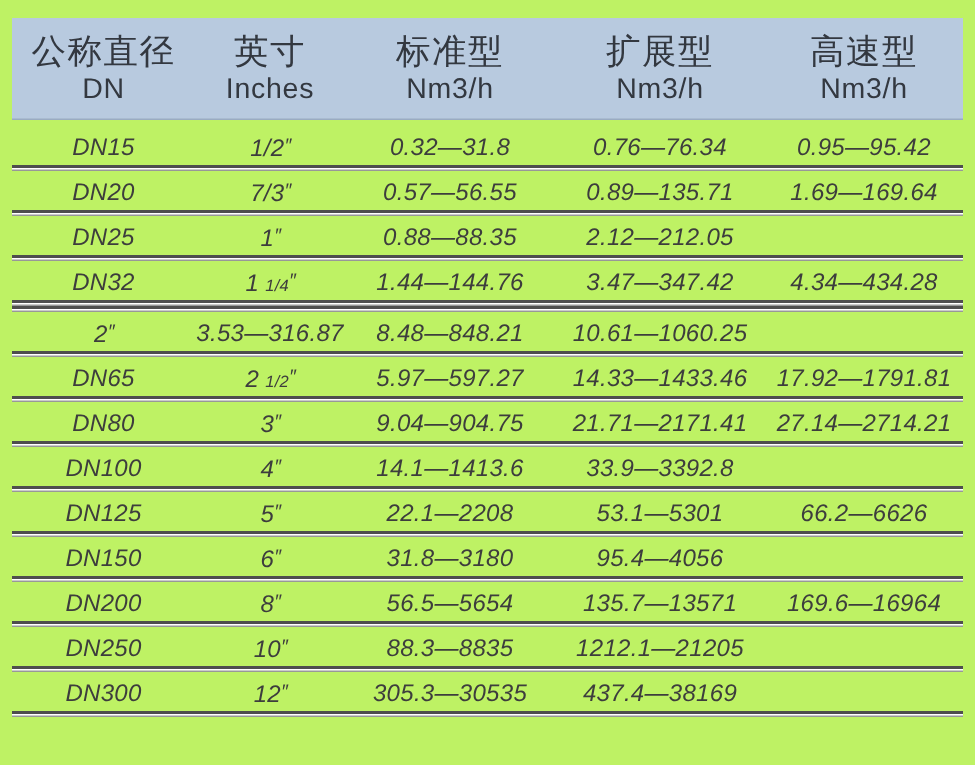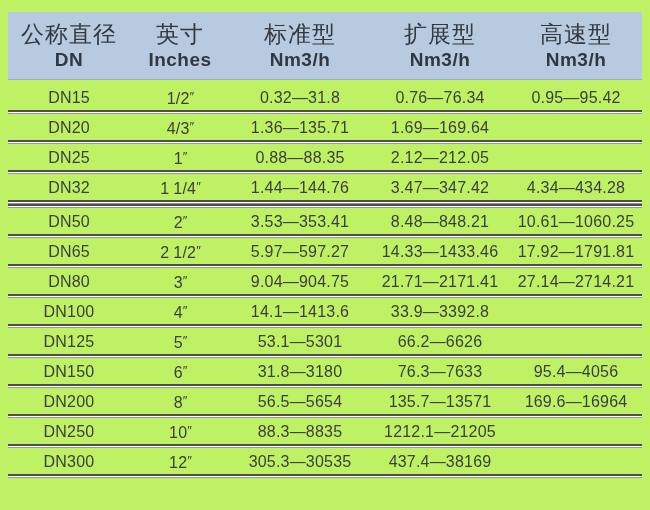--- a/index.html
+++ b/index.html
@@ -25,32 +25,32 @@
   .thead{
     background:var(--header-bg);
     height:68px;
     align-items:center;
     border-bottom:1px solid var(--header-edge);
     box-sizing:border-box;
     margin-bottom:4px;
   }
   .hcell{text-align:center;color:var(--header-text);}
   .h1{font-size:23px;line-height:27px;letter-spacing:1px;font-weight:400;}
-  .h2{font-size:19px;line-height:23px;letter-spacing:0.5px;font-weight:700;}
-  .row{height:26px;align-items:center;}
+  .h2{font-size:19px;line-height:23px;letter-spacing:0.5px;font-weight:400;}
+  .row{height:26px;align-items:center;font-style:italic;}
   .cell{
     text-align:center;font-size:16px;color:var(--body-text);
     white-space:nowrap;line-height:26px;letter-spacing:0.2px;
   }
   .sep{
     width:634px;height:1px;background:#ffffff;
     border-top:2px solid var(--divider-dark);
     border-bottom:1px solid var(--divider-light);
   }
-  .inch-frac{font-size:16px;margin-left:4px;}
+  .inch-frac{font-size:11px;margin-left:4px;}
   .inch-frac:empty{display:none;margin:0;}
   .inch-mark{font-size:13px;vertical-align:3px;letter-spacing:-1px;}
 </style>
 </head>
 <body>
 
 <div class="page">
 
   <div class="grid thead">
     <div class="hcell">
@@ -79,22 +79,23 @@
     <div class="cell">DN15</div>
     <div class="cell"><span>1/2</span><span class="inch-mark">″</span></div>
     <div class="cell">0.32—31.8</div>
     <div class="cell">0.76—76.34</div>
     <div class="cell">0.95—95.42</div>
   </div>
   <div class="sep"></div>
 
   <div class="grid row">
     <div class="cell">DN20</div>
-    <div class="cell"><span>4/3</span><span class="inch-mark">″</span></div>
-    <div class="cell">1.36—135.71</div>
+    <div class="cell"><span>7/3</span><span class="inch-mark">″</span></div>
+    <div class="cell">0.57—56.55</div>
+    <div class="cell">0.89—135.71</div>
     <div class="cell">1.69—169.64</div>
   </div>
   <div class="sep"></div>
 
   <div class="grid row">
     <div class="cell">DN25</div>
     <div class="cell"><span>1</span><span class="inch-mark">″</span></div>
     <div class="cell">0.88—88.35</div>
     <div class="cell">2.12—212.05</div>
   </div>
@@ -105,23 +106,22 @@
     <div class="cell"><span>1</span><span class="inch-frac">1/4</span><span class="inch-mark">″</span></div>
     <div class="cell">1.44—144.76</div>
     <div class="cell">3.47—347.42</div>
     <div class="cell">4.34—434.28</div>
   </div>
   <div class="sep"></div>
 
   <div class="sep"></div>
 
   <div class="grid row">
-    <div class="cell">DN50</div>
     <div class="cell"><span>2</span><span class="inch-mark">″</span></div>
-    <div class="cell">3.53—353.41</div>
+    <div class="cell">3.53—316.87</div>
     <div class="cell">8.48—848.21</div>
     <div class="cell">10.61—1060.25</div>
   </div>
   <div class="sep"></div>
 
   <div class="grid row">
     <div class="cell">DN65</div>
     <div class="cell"><span>2</span><span class="inch-frac">1/2</span><span class="inch-mark">″</span></div>
     <div class="cell">5.97—597.27</div>
     <div class="cell">14.33—1433.46</div>
@@ -142,30 +142,30 @@
     <div class="cell">DN100</div>
     <div class="cell"><span>4</span><span class="inch-mark">″</span></div>
     <div class="cell">14.1—1413.6</div>
     <div class="cell">33.9—3392.8</div>
   </div>
   <div class="sep"></div>
 
   <div class="grid row">
     <div class="cell">DN125</div>
     <div class="cell"><span>5</span><span class="inch-mark">″</span></div>
+    <div class="cell">22.1—2208</div>
     <div class="cell">53.1—5301</div>
     <div class="cell">66.2—6626</div>
   </div>
   <div class="sep"></div>
 
   <div class="grid row">
     <div class="cell">DN150</div>
     <div class="cell"><span>6</span><span class="inch-mark">″</span></div>
     <div class="cell">31.8—3180</div>
-    <div class="cell">76.3—7633</div>
     <div class="cell">95.4—4056</div>
   </div>
   <div class="sep"></div>
 
   <div class="grid row">
     <div class="cell">DN200</div>
     <div class="cell"><span>8</span><span class="inch-mark">″</span></div>
     <div class="cell">56.5—5654</div>
     <div class="cell">135.7—13571</div>
     <div class="cell">169.6—16964</div>

